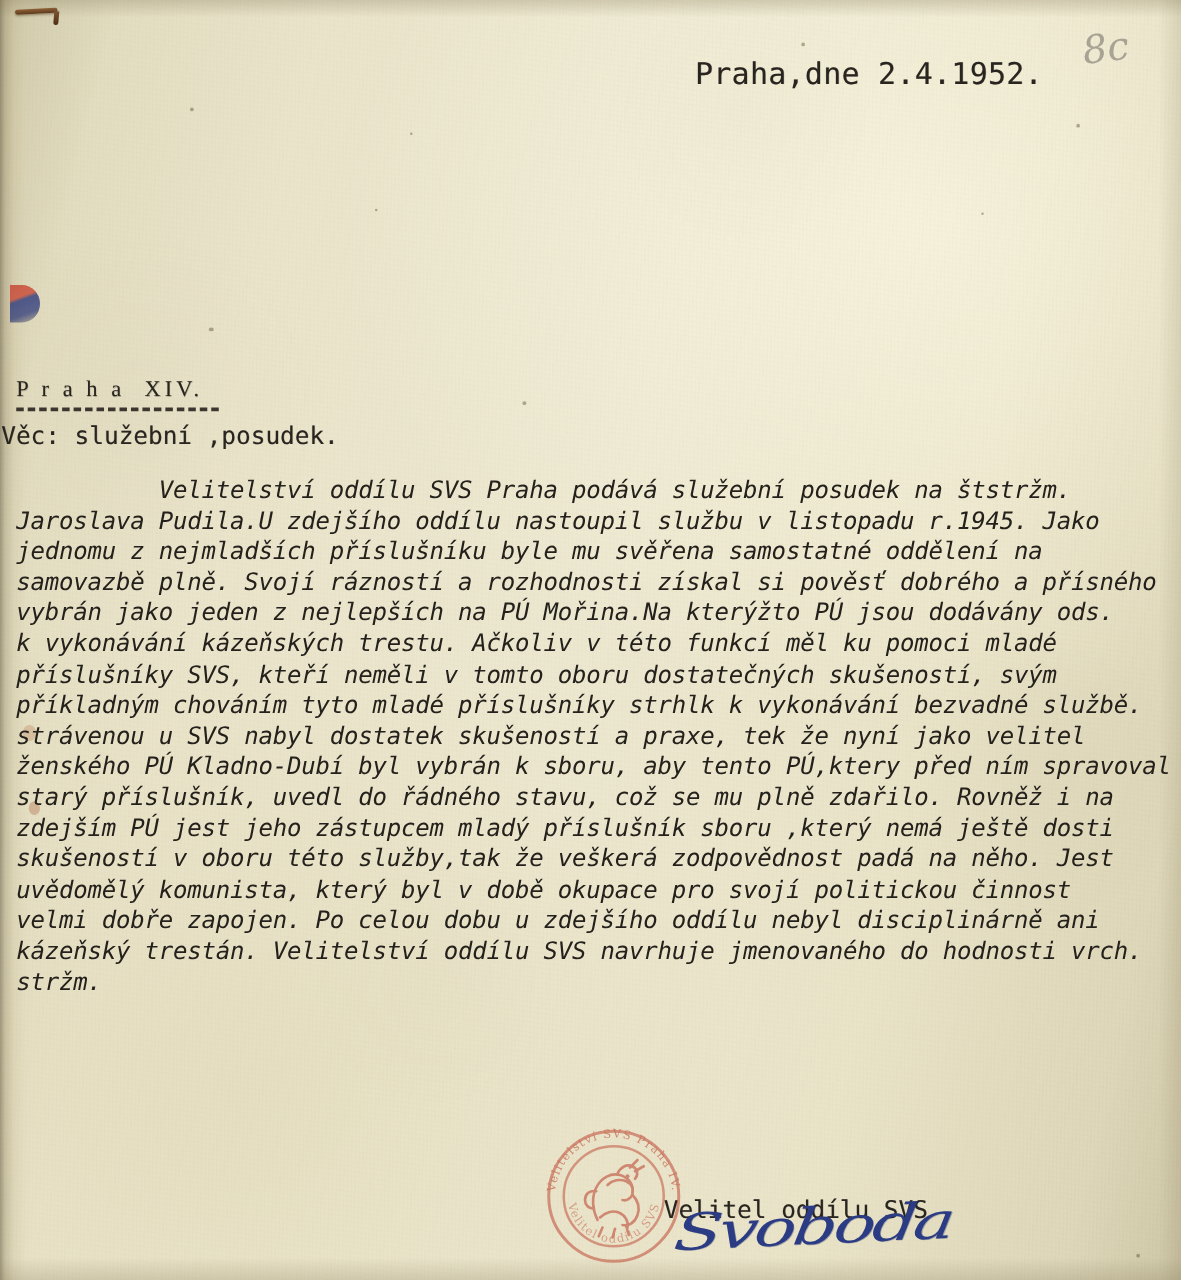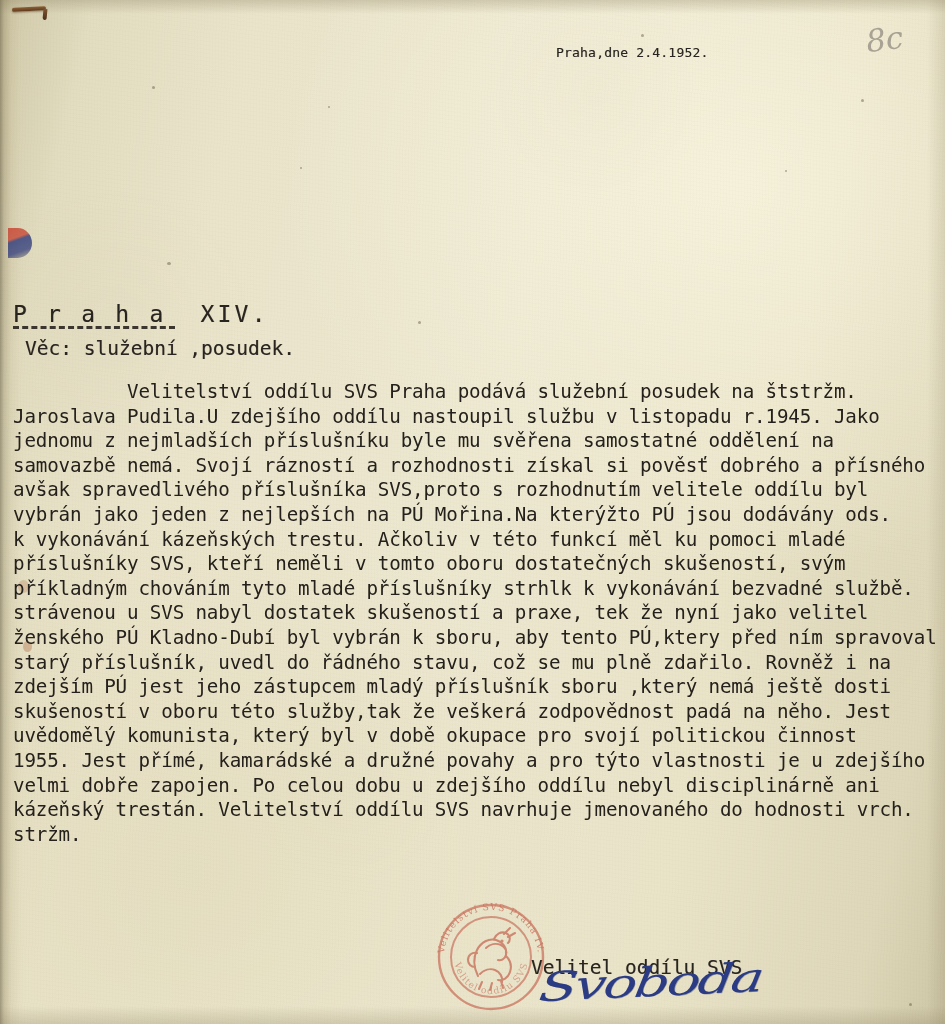--- a/index.html
+++ b/index.html
@@ -110,60 +110,62 @@
   .tw {
     position: absolute;
     white-space: pre;
     font-family: "DejaVu Sans Mono", "Liberation Mono", monospace;
     color: #282420;
     text-shadow: 0.4px 0.3px 0 rgba(60,52,38,.30), -0.3px 0 0 rgba(60,52,38,.14);
   }
 
   #date-line {
     left: 556px; top: 45px;
-    font-size: 13px;
+    font-size: 24px;
     letter-spacing: .2px;
   }
 
   #pencil-mark {
     position: absolute;
     left: 866px; top: 21px;
     font-family: "DejaVu Serif", serif;
     font-size: 31px;
     font-style: italic;
     color: rgba(124,120,112,.62);
     transform: rotate(-7deg);
     pointer-events: none;
   }
 
   #addressee { left: 13px; top: 162px; font-size: 19.5px; letter-spacing: .1px; }
 
   #city-heading {
     left: 13px; top: 301px;
-    font-size: 23px;
+    font-size: 18px;
     letter-spacing: 3.2px;
+    font-family: Liberation Serif, serif;
   }
   #city-underline {
     position: absolute;
     left: 13px; top: 326px;
     width: 162px; height: 0;
     border-top: 3px dashed #2d2923;
     opacity: .92;
     pointer-events: none;
   }
 
-  #subject { left: 25px; top: 337px; font-size: 19.5px; }
+  #subject { left: 1px; top: 337px; font-size: 19.5px; }
 
   #body {
     position: absolute;
     left: 13px; top: 380px;
     width: 925px;
     font-size: 19.2px;
     line-height: 24.6px;
     letter-spacing: -0.15px;
+    font-style: italic;
   }
   #body .bline { white-space: pre; display: block; }
 
   
   #sig-block {
     left: 531px; top: 905px;
     font-size: 19.5px;
     line-height: 25px;
   }
   #sig-block .sline { display: block; white-space: pre; }
@@ -238,33 +240,31 @@
 
   <div class="tw" id="city-heading">P r a h a  XIV.</div>
   <div id="city-underline"></div>
 
   <div class="tw" id="subject">Věc: služební ,posudek.</div>
 
   <div id="body">
       <span class="bline">          Velitelství oddílu SVS Praha podává služební posudek na štstržm.</span>
       <span class="bline">Jaroslava Pudila.U zdejšího oddílu nastoupil službu v listopadu r.1945. Jako</span>
       <span class="bline">jednomu z nejmladších příslušníku byle mu svěřena samostatné oddělení na</span>
-      <span class="bline">samovazbě nemá. Svojí rázností a rozhodnosti získal si pověsť dobrého a přísného</span>
-      <span class="bline">avšak spravedlivého příslušníka SVS,proto s rozhodnutím velitele oddílu byl</span>
+      <span class="bline">samovazbě plně. Svojí rázností a rozhodnosti získal si pověsť dobrého a přísného</span>
       <span class="bline">vybrán jako jeden z nejlepších na PÚ Mořina.Na kterýžto PÚ jsou dodávány ods.</span>
       <span class="bline">k vykonávání kázeňských trestu. Ačkoliv v této funkcí měl ku pomoci mladé</span>
       <span class="bline">příslušníky SVS, kteří neměli v tomto oboru dostatečných skušeností, svým</span>
       <span class="bline">příkladným chováním tyto mladé příslušníky strhlk k vykonávání bezvadné službě.</span>
       <span class="bline">strávenou u SVS nabyl dostatek skušeností a praxe, tek že nyní jako velitel</span>
       <span class="bline">ženského PÚ Kladno-Dubí byl vybrán k sboru, aby tento PÚ,ktery před ním spravoval</span>
       <span class="bline">starý příslušník, uvedl do řádného stavu, což se mu plně zdařilo. Rovněž i na</span>
       <span class="bline">zdejším PÚ jest jeho zástupcem mladý příslušník sboru ,který nemá ještě dosti</span>
       <span class="bline">skušeností v oboru této služby,tak že veškerá zodpovědnost padá na něho. Jest</span>
       <span class="bline">uvědomělý komunista, který byl v době okupace pro svojí politickou činnost</span>
-      <span class="bline">1955. Jest přímé, kamarádské a družné povahy a pro týto vlastnosti je u zdejšího</span>
       <span class="bline">velmi dobře zapojen. Po celou dobu u zdejšího oddílu nebyl disciplinárně ani</span>
       <span class="bline">kázeňský trestán. Velitelství oddílu SVS navrhuje jmenovaného do hodnosti vrch.</span>
       <span class="bline">stržm.</span>
     </div>
 
   <div class="tw" id="sig-block">
     <span class="sline">Velitel oddílu SVS</span>
     
   </div>
 

